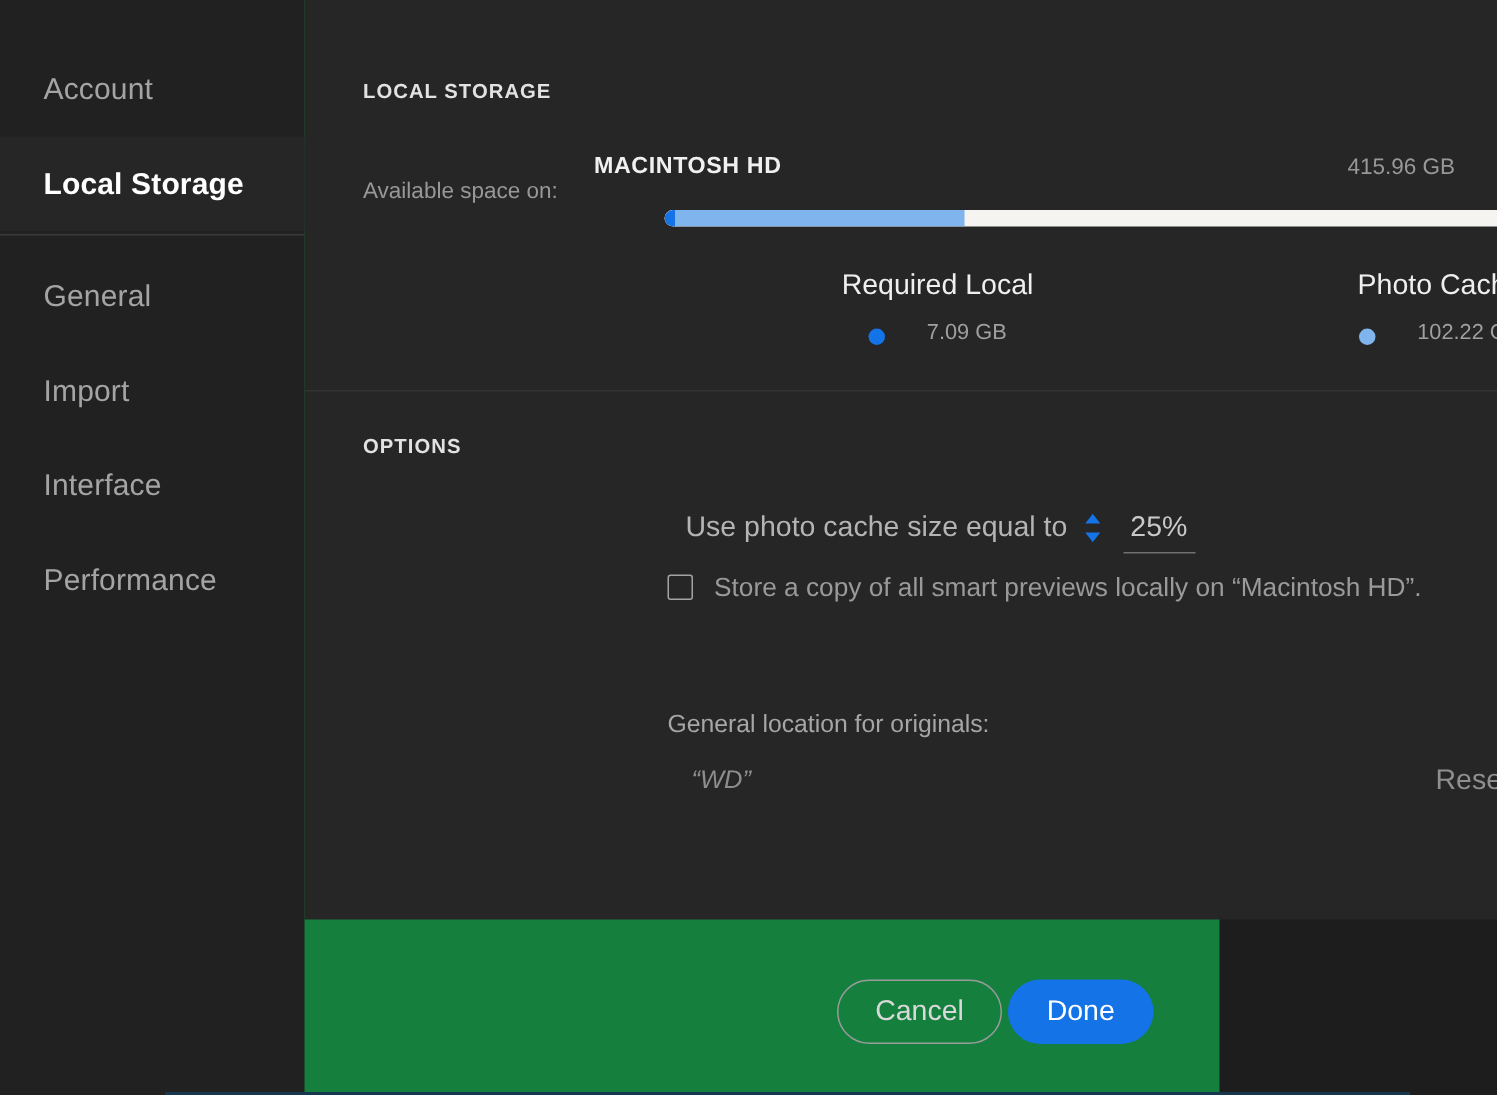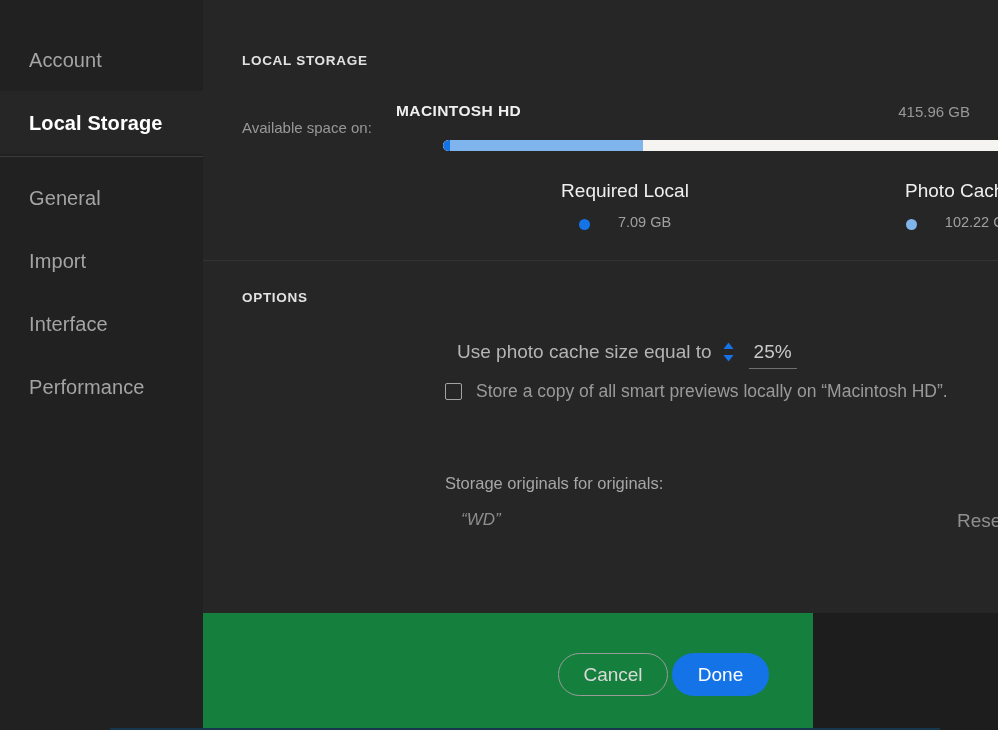--- a/index.html
+++ b/index.html
@@ -387,21 +387,21 @@
       </span>
       <span class="pct-field">25%</span>
     </div>
 
     <div class="check-row" style="top:381px;">
       <span class="cbox off"></span>
       <span class="check-label dim">Store a copy of all smart previews locally on “Macintosh HD”.</span>
     </div>
 
 
-    <div id="loc-caption">Storage originals for originals:</div>
+    <div id="loc-caption">General location for originals:</div>
     <div id="loc-value">“WD”</div>
     <div id="btn-reset">Reset</div>
 
   </section>
 
   <div id="footer">
     <div class="pill" id="btn-cancel">Cancel</div>
     <div class="pill" id="btn-done">Done</div>
   </div>
 

